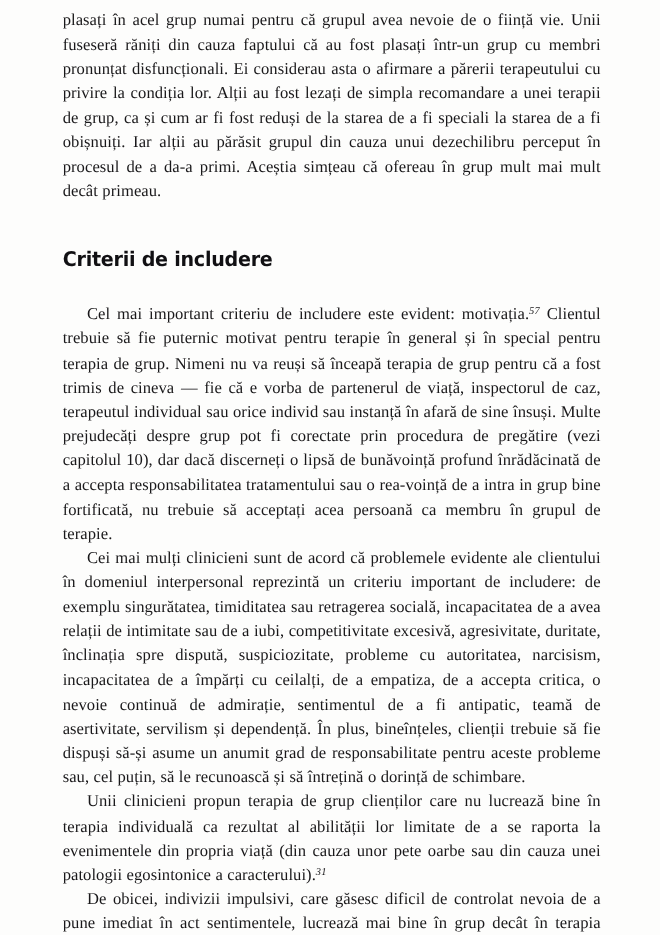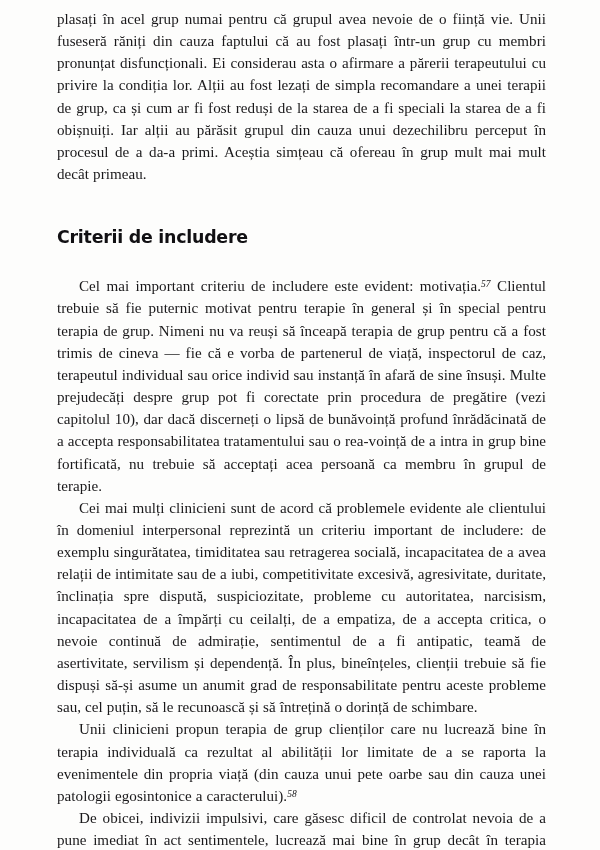--- a/index.html
+++ b/index.html
@@ -89,18 +89,18 @@
     <div class="gap-before-heading"></div>
 
     <h2 class="section-heading">Criterii de includere</h2>
 
     <div class="gap-after-heading"></div>
 
     <p class="body-par indent"><span class="inline">Cel mai important criteriu de includere este evident: motivația.</span><sup class="fn">57</sup><span class="inline"> Clientul trebuie să fie puternic motivat pentru terapie în general și în special pentru terapia de grup. Nimeni nu va reuși să înceapă terapia de grup pentru că a fost trimis de cineva — fie că e vorba de partenerul de viață, inspectorul de caz, terapeutul individual sau orice individ sau instanță în afară de sine însuși. Multe prejudecăți despre grup pot fi corectate prin procedura de pregătire (vezi capitolul 10), dar dacă discerneți o lipsă de bunăvoință profund înrădăcinată de a accepta responsabilitatea tratamentului sau o rea-voință de a intra in grup bine fortificată, nu trebuie să acceptați acea persoană ca membru în grupul de terapie.</span></p>
 
     <p class="body-par indent">Cei mai mulți clinicieni sunt de acord că problemele evidente ale clientului în domeniul interpersonal reprezintă un criteriu important de includere: de exemplu singurătatea, timiditatea sau retragerea socială, incapacitatea de a avea relații de intimitate sau de a iubi, competitivitate excesivă, agresivitate, duritate, înclinația spre dispută, suspiciozitate, probleme cu autoritatea, narcisism, incapacitatea de a împărți cu ceilalți, de a empatiza, de a accepta critica, o nevoie continuă de admirație, sentimentul de a fi antipatic, teamă de asertivitate, servilism și dependență. În plus, bineînțeles, clienții trebuie să fie dispuși să-și asume un anumit grad de responsabilitate pentru aceste probleme sau, cel puțin, să le recunoască și să întrețină o dorință de schimbare.</p>
 
-    <p class="body-par indent"><span class="inline">Unii clinicieni propun terapia de grup clienților care nu lucrează bine în terapia individuală ca rezultat al abilității lor limitate de a se raporta la evenimentele din propria viață (din cauza unui pete oarbe sau din cauza unei patologii egosintonice a caracterului).</span><sup class="fn">58</sup></p>
+    <p class="body-par indent"><span class="inline">Unii clinicieni propun terapia de grup clienților care nu lucrează bine în terapia individuală ca rezultat al abilității lor limitate de a se raporta la evenimentele din propria viață (din cauza unor pete oarbe sau din cauza unei patologii egosintonice a caracterului).</span><sup class="fn">31</sup></p>
 
     <p class="body-par indent"><span class="inline">De obicei, indivizii impulsivi, care găsesc dificil de controlat nevoia de a pune imediat în act sentimentele, lucrează mai bine în grup decât în terapia individuală.</span></p>
 
   </div>
 </div>
 
 </body></html>

